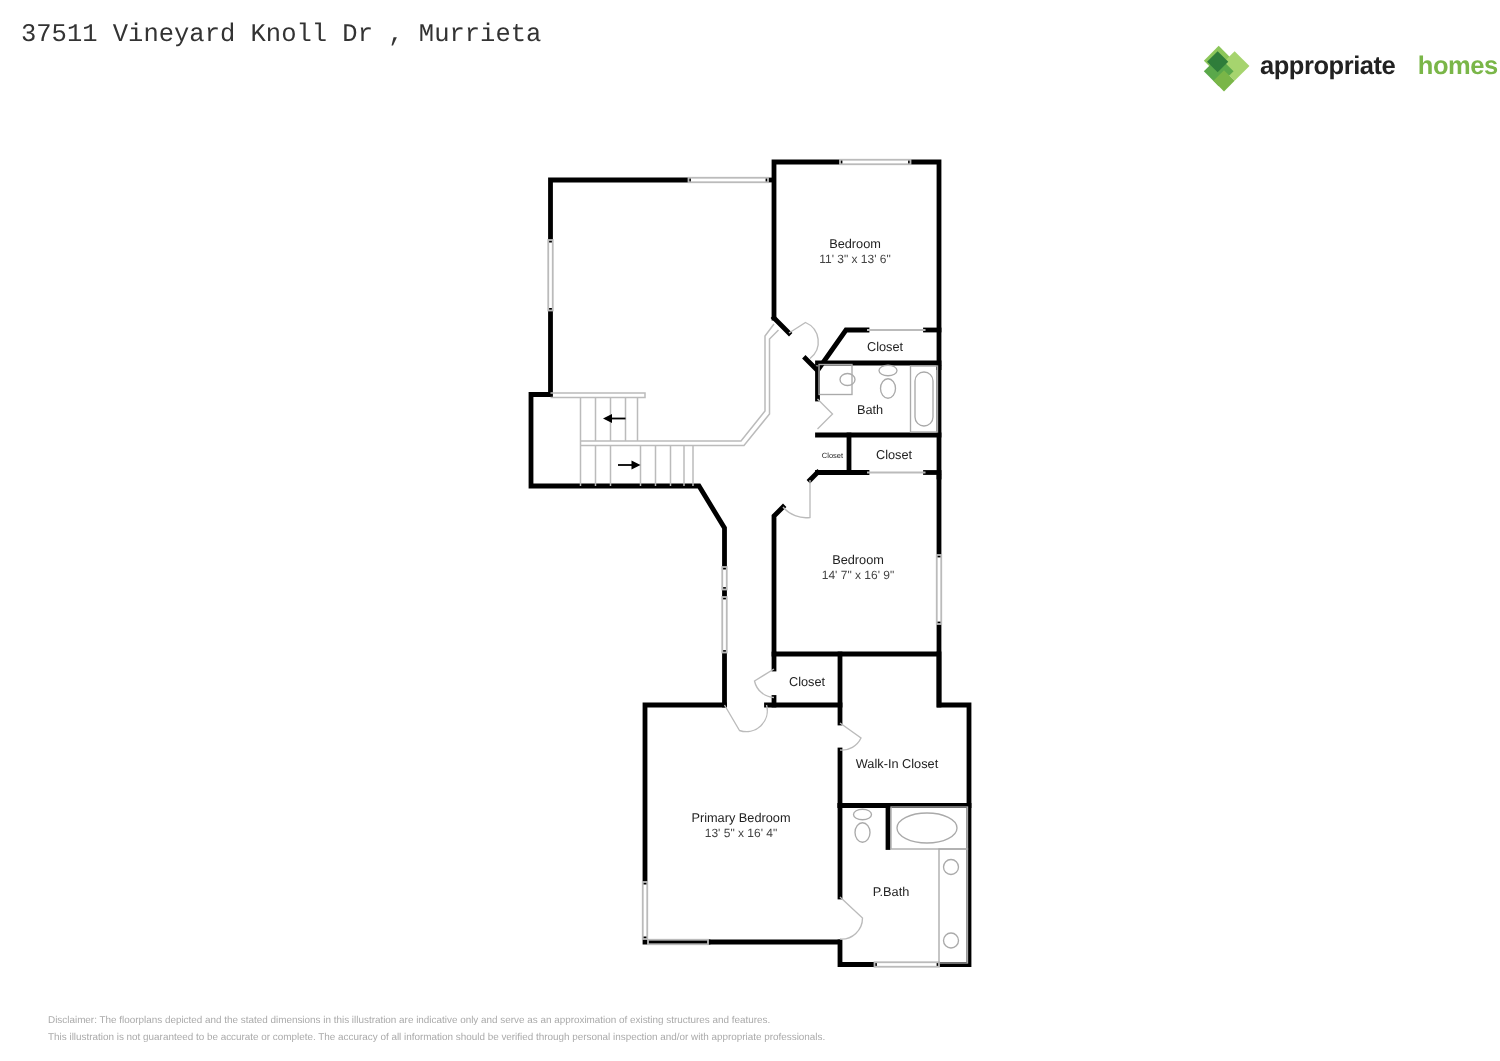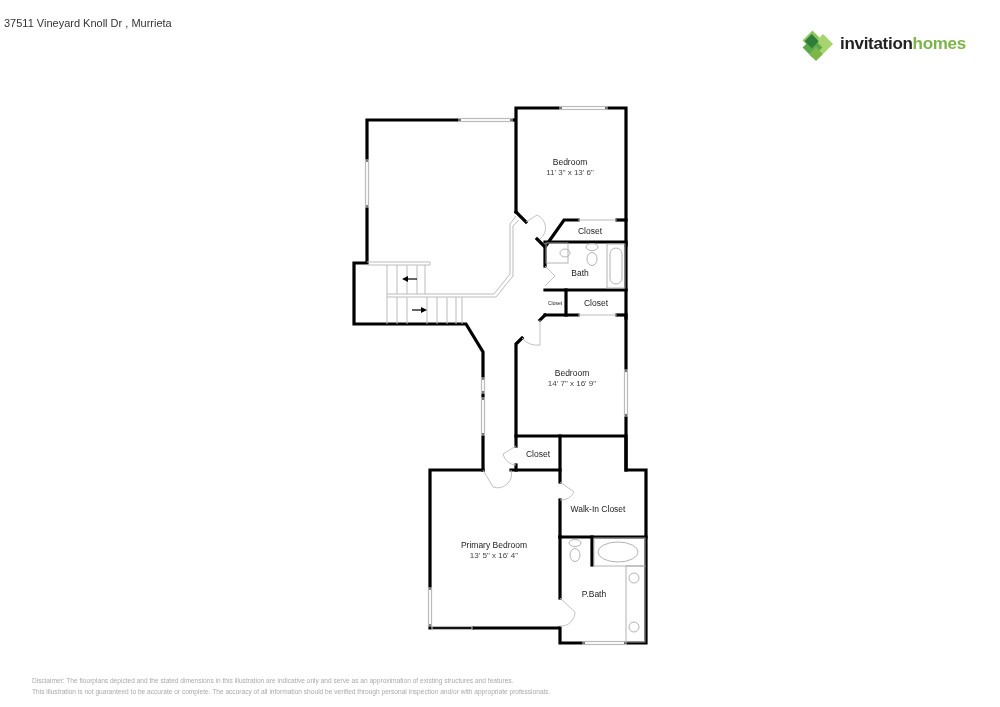--- a/index.html
+++ b/index.html
@@ -1,21 +1,21 @@
 <!DOCTYPE html>
 <html><head>
   <meta charset="utf-8">
   <style>
     html, body { margin: 0; padding: 0; background: #ffffff; }
     body { width: 1000px; height: 707px; position: relative; overflow: hidden; font-family: "Liberation Sans", sans-serif; }
-    .hdr { position: absolute; left: 4px; top: 15px; font-size: 11px; color: #333; line-height: 17px; }
+    .hdr { position: absolute; left: 14px; top: 15px; font-size: 17px; color: #333; line-height: 17px; font-family: Liberation Mono, monospace; }
     .logo { position: absolute; left: 798px; top: 26px; height: 36px; display: flex; align-items: center; }
     .logo-text { font-size: 17px; font-weight: bold; letter-spacing: -0.3px; margin-left: 6px; }
     .logo-a { color: #222; }
-    .logo-b { color: #7ab648; }
+    .logo-b { color: #7ab648; padding-left: 15px; }
     .disc { position: absolute; left: 32px; top: 675px; font-size: 6.6px; color: #aaa; line-height: 11px; }
     svg.plan { position: absolute; left: 0; top: 0; }
     .lbl { font-family: "Liberation Sans", sans-serif; font-size: 8.5px; fill: #222; text-anchor: middle; }
     .dim { font-family: "Liberation Sans", sans-serif; font-size: 8px; fill: #444; text-anchor: middle; }
     .lbl-s { font-family: "Liberation Sans", sans-serif; font-size: 5px; fill: #222; text-anchor: middle; }
   </style>
 </head>
 <body>
 
 <div class="hdr">
@@ -25,21 +25,21 @@
 <div class="logo">
   <svg width="36" height="36" viewBox="0 0 36 36">
     <g transform="translate(18,18) rotate(45)">
       <rect x="-12" y="-7" width="14" height="14" fill="#8cc65a"></rect>
       <rect x="-2" y="-12" width="14" height="14" fill="#a6d46e"></rect>
       <rect x="-7" y="-2" width="14" height="14" fill="#5aa84a"></rect>
       <rect x="2" y="2" width="10" height="10" fill="#7ab648"></rect>
       <rect x="-10" y="-4" width="10" height="10" fill="#2f7d3a"></rect>
     </g>
   </svg>
-  <span class="logo-text"><span class="logo-a">invitation</span><span class="logo-b">homes</span></span>
+  <span class="logo-text"><span class="logo-a">appropriate</span><span class="logo-b">homes</span></span>
 </div>
 
 <svg class="plan" width="1000" height="707" viewBox="0 0 1000 707">
   <g fill="none" stroke="#000" stroke-width="3.2" stroke-linecap="square">
 
     <polyline points="459,120 367,120 367,160"></polyline>
     <polyline points="367,207 367,263 354,263 354,324 466,324 483,352 483,378"></polyline>
     <line x1="483" y1="393" x2="483" y2="398"></line>
     <line x1="483" y1="435" x2="483" y2="470"></line>
     <line x1="512" y1="120" x2="514" y2="120"></line>

